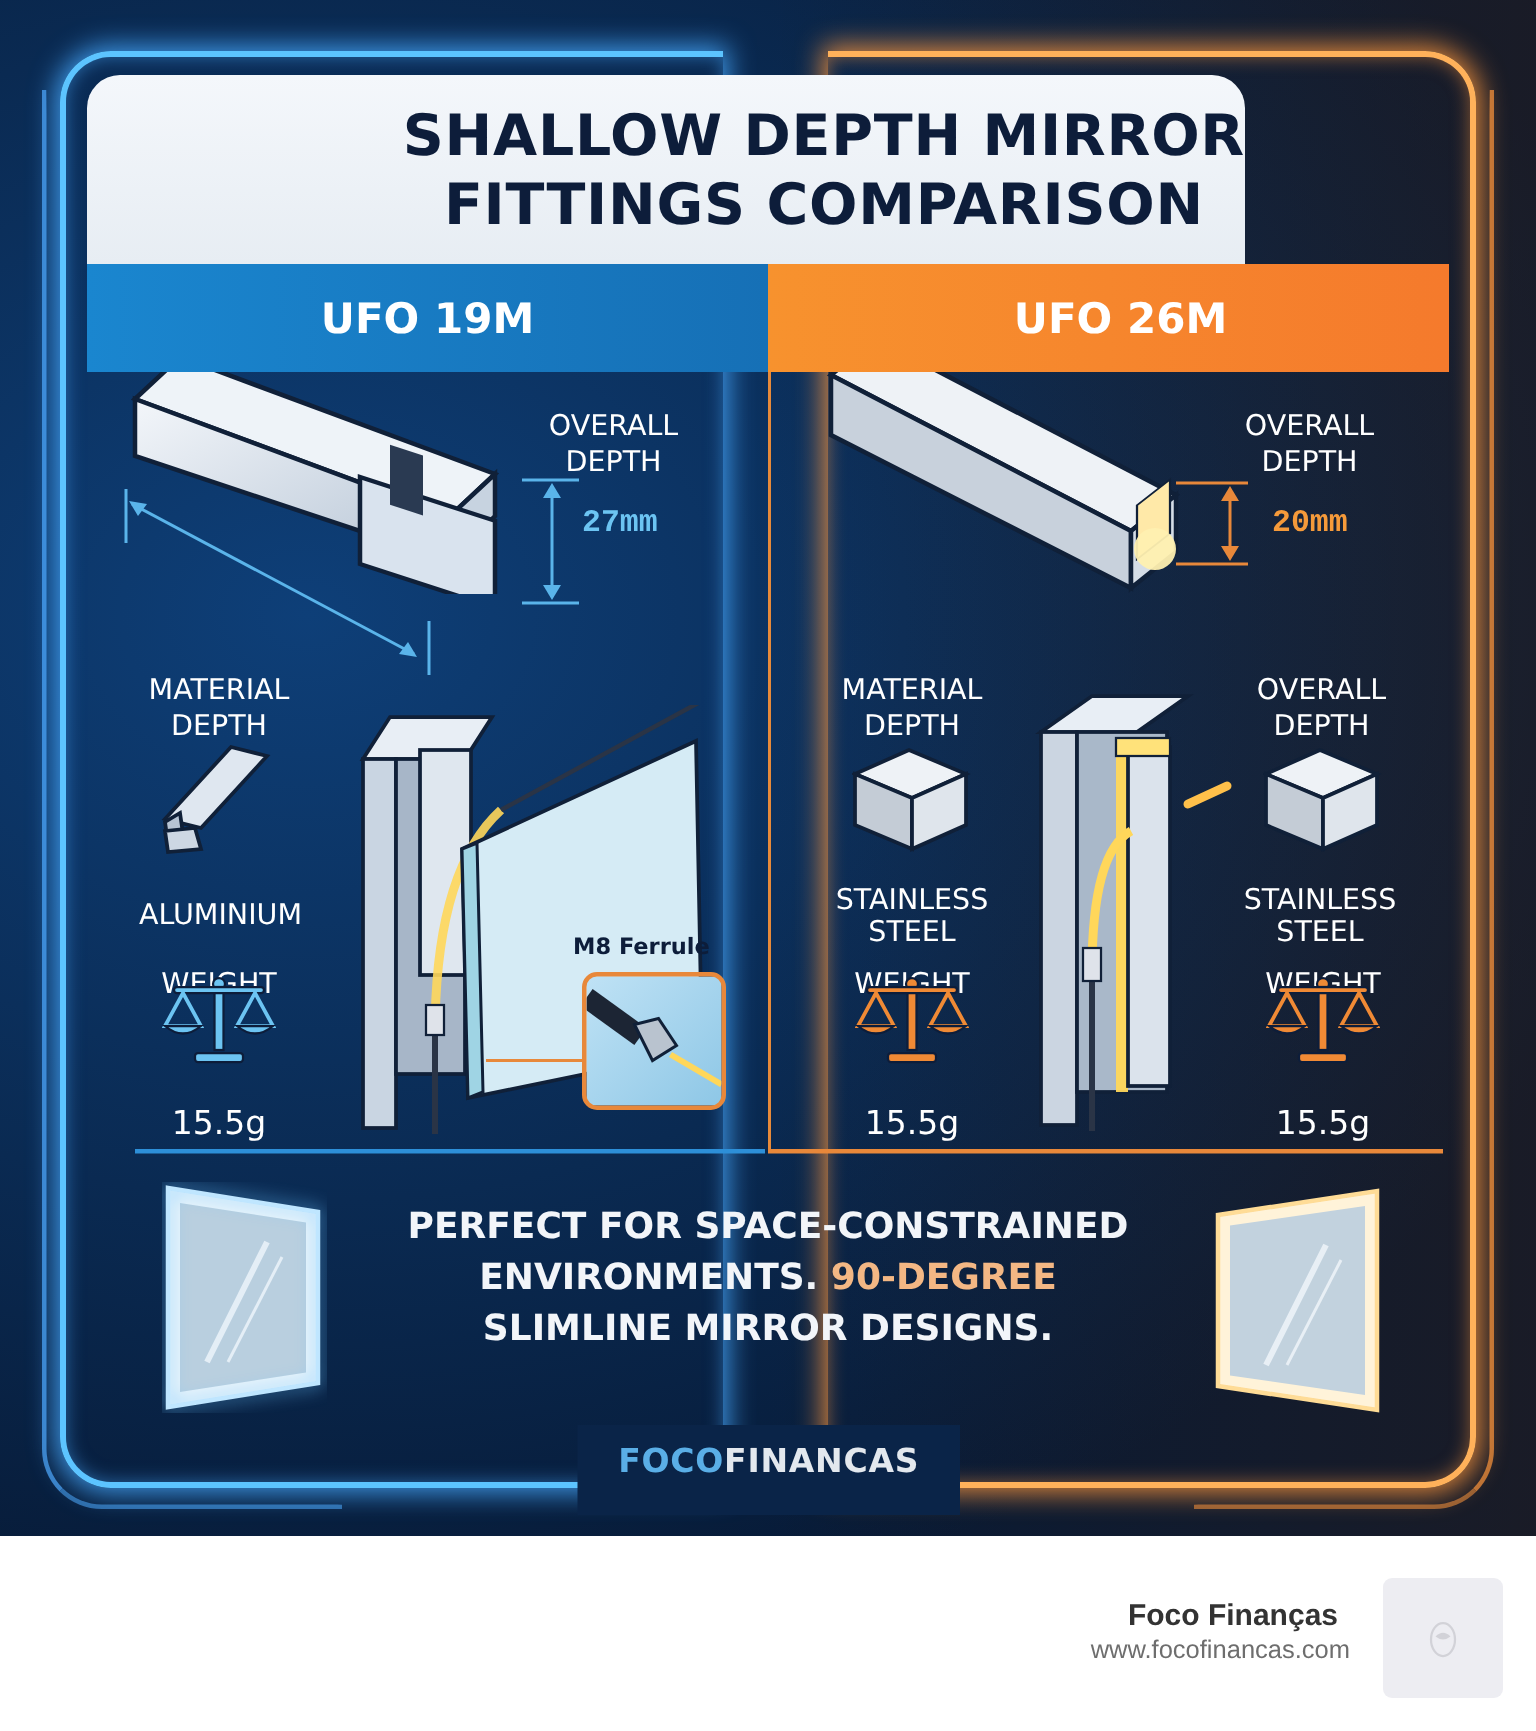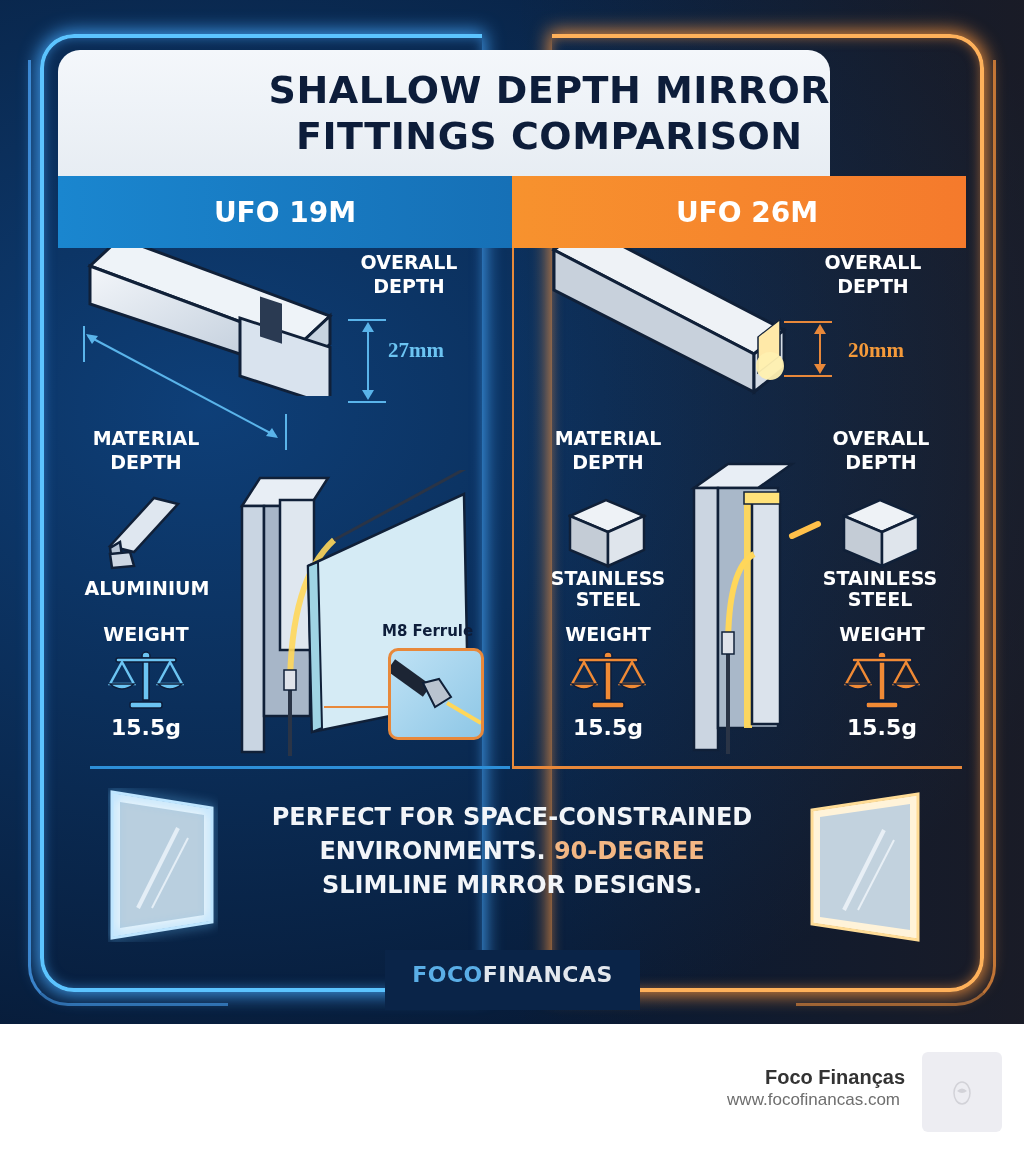--- a/index.html
+++ b/index.html
@@ -69,24 +69,24 @@
   }
   .col-head.left { left: 58px; width: 454px; background: linear-gradient(90deg, #1a86cf 0%, #1670b6 100%); }
   .col-head.right { left: 512px; width: 454px; background: linear-gradient(90deg, #f7922e 0%, #f57a2c 100%); padding-left: 16px; }
 
   
   .panel { position: absolute; top: 232px; height: 534px; z-index: 3; }
   .panel.left { left: 58px; width: 454px; }
   .panel.right { left: 512px; width: 454px; border-left: 2px solid #e88a3a; }
 
   .lbl {
-    position: absolute; font-family: "DejaVu Sans", sans-serif; font-weight: 700;
-    color: #ffffff; font-size: 19px; line-height: 24px; text-align: center;
-  }
-  .dim { font-family: Liberation Serif, serif; font-weight: 700; font-size: 21px; position: absolute; }
+    position: absolute; font-family: "DejaVu Sans", sans-serif; font-weight: 400;
+    color: #ffffff; font-size: 19px; line-height: 24px; text-align: center; margin-top: 22px;
+  }
+  .dim { font-family: Liberation Mono, monospace; font-weight: 700; font-size: 21px; position: absolute; }
   .dim.blue { color: #6cc4f2; }
   .dim.orange { color: #f59a3a; }
 
   .divider { position: absolute; height: 3px; z-index: 4; }
   .divider.blue { left: 90px; top: 766px; width: 420px; background: #2d8fd8; }
   .divider.orange { left: 512px; top: 766px; width: 450px; background: #e8883a; }
 
   .bottom-text {
     position: absolute; left: 230px; top: 800px; width: 564px; text-align: center; z-index: 4;
     font-family: "DejaVu Sans", sans-serif; font-weight: 700; font-size: 24px; line-height: 34px; color: #f2f5f9;
@@ -98,21 +98,21 @@
     font-family: "DejaVu Sans", sans-serif; font-weight: 700; font-size: 22px; letter-spacing: 0.5px;
   }
   .brand .a { color: #5aaee6; }
   .brand .b { color: #e3e8ee; }
 
   .mirror { position: absolute; z-index: 4; }
 
   
   .footer { position: absolute; left: 0; top: 1024px; width: 1024px; height: 130px; background: #ffffff; }
   .footer-name {
-    position: absolute; right: 119px; top: 42px; font-family: "Liberation Sans", sans-serif;
+    position: absolute; right: 132px; top: 42px; font-family: "Liberation Sans", sans-serif;
     font-weight: 700; font-size: 20px; color: #333333;
   }
   .footer-url {
     position: absolute; right: 124px; top: 66px; font-family: "Liberation Sans", sans-serif;
     font-size: 17px; color: #6e6e6e;
   }
   .footer-logo {
     position: absolute; left: 922px; top: 1052px; width: 80px; height: 80px; border-radius: 6px;
     background: #ededf2; display: flex; align-items: center; justify-content: center;
   }

